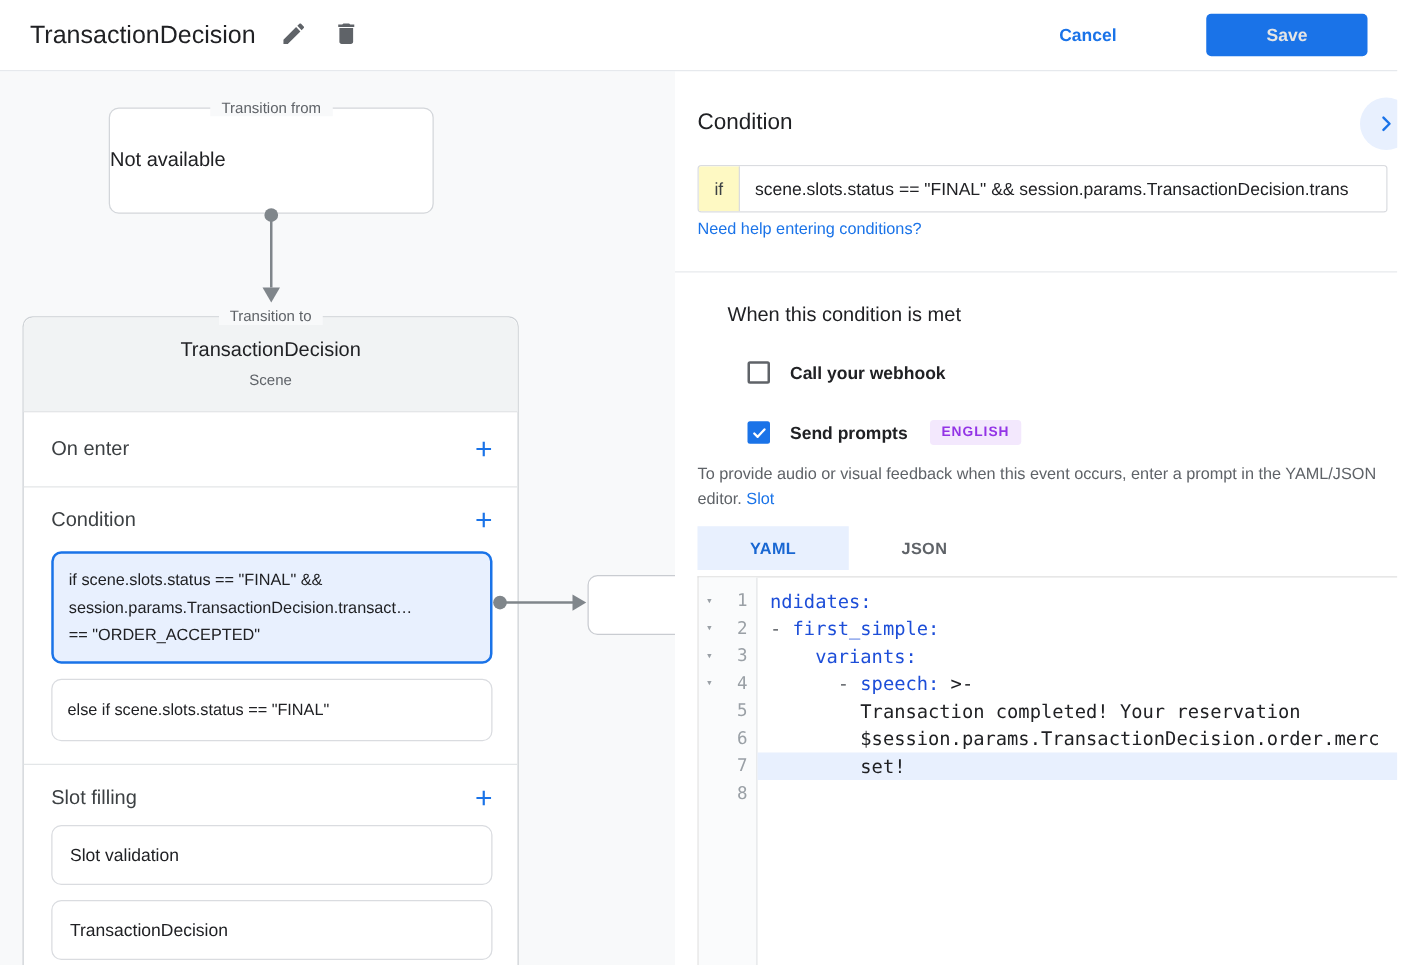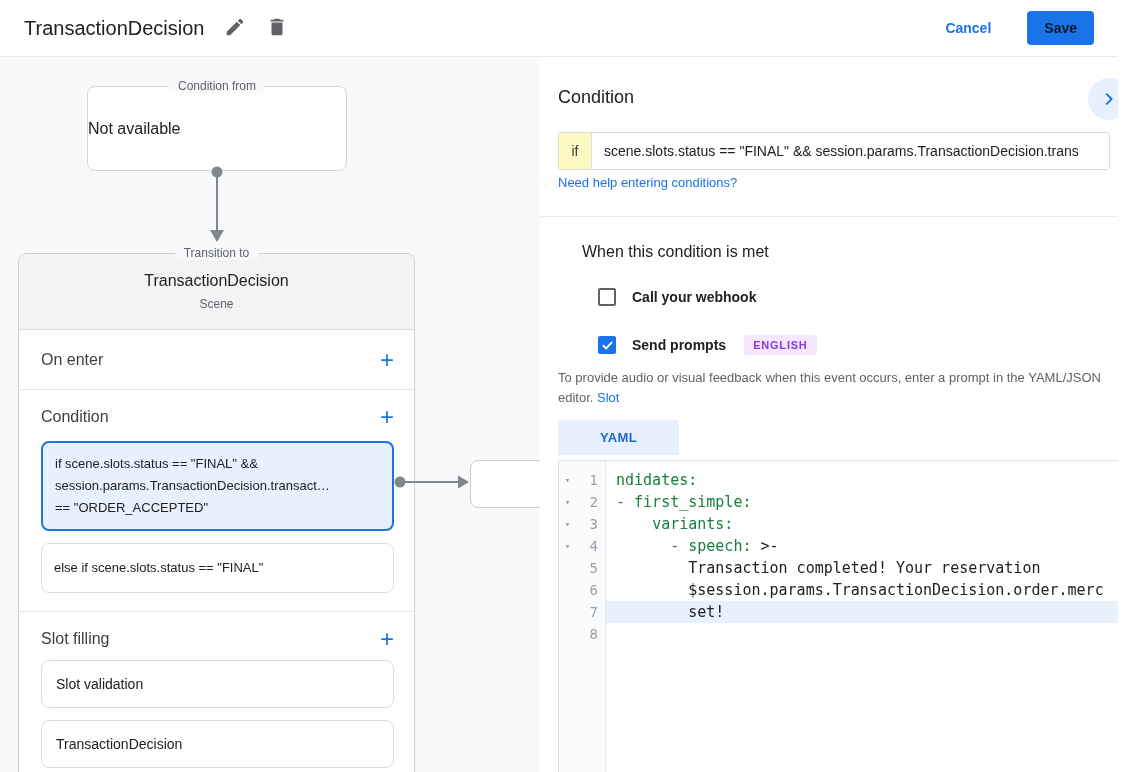--- a/index.html
+++ b/index.html
@@ -9,22 +9,22 @@
 
   
   .topbar { position:absolute; left:0; top:0; width:100%; height:57px; background:#fff;
     border-bottom:1px solid #e6e9ed; display:flex; align-items:center; padding:0 24px; z-index:30; }
   .topbar h1 { font-size:20px; font-weight:400; color:#202124; }
   .icon-btn { background:none; border:none; cursor:pointer; margin-left:20px; height:24px; }
   .icon-btn svg { fill:#5f6368; }
   .topbar .spacer { flex:1; }
   .cancel-btn { background:none; border:none; color:#1a73e8; font-size:14px; font-weight:700;
     font-family:inherit; margin-right:36px; cursor:pointer; }
-  .save-btn { background:#1a73e8; color:#0f172a; border:none; border-radius:4px; font-family:inherit;
-    font-size:14px; font-weight:700; padding:9px 17px; cursor:pointer; }
+  .save-btn { background:#1a73e8; color:#e5e5e5; border:none; border-radius:4px; font-family:inherit;
+    font-size:14px; font-weight:700; padding:9px 48px; cursor:pointer;margin-left:36px; }
 
   
   .flow-panel { position:absolute; left:0; top:57px; width:540px; bottom:0; background:#f8f9fa; overflow:hidden; }
   .legend { position:absolute; top:-8px; left:50%; transform:translateX(-50%); background:#f8f9fa;
     padding:0 9px; font-size:12px; color:#5f6368; white-space:nowrap; }
   .tf-box { position:absolute; left:87px; top:29px; width:260px; height:85px; background:#fff;
     border:1px solid #d3d6da; border-radius:8px; }
   .tf-value { margin-top:33px; font-size:16px; color:#202124; }
 
   .v-conn, .h-conn { position:absolute; }
@@ -94,21 +94,21 @@
   .editor { position:relative; margin-top:5px; margin-right:-8px; border-top:1px solid #e0e0e0;
     border-left:1px solid #e0e0e0; height:400px; font-family:"DejaVu Sans Mono", monospace;
     font-size:15px; padding-top:8px; }
   .gutter-bg { position:absolute; left:0; top:0; bottom:0; width:47px; background:#fafbfc;
     border-right:1px solid #e4e6e8; }
   .ed-line { position:relative; display:flex; height:22px; line-height:22px; }
   .fold-cell { width:17px; text-align:center; color:#9aa0a6; font-size:9px; flex:none; }
   .num-cell { width:30px; padding-right:8px; text-align:right; color:#9aa0a6; font-size:14px; flex:none; }
   .code-cell { flex:1; white-space:pre; padding-left:10px; color:#202124; }
   .code-cell.hl { background:#e8f0fe; }
-  .tk-key { color:#15803d; }
+  .tk-key { color:#1d4ed8; }
   .tk-meta { color:#5f6368; }
   .tk-plain { color:#202124; }
 </style>
 </head>
 <body>
 
 <div class="stage">
 
   <div class="topbar">
     <h1>TransactionDecision</h1>
@@ -123,21 +123,21 @@
       </svg>
     </button>
     <div class="spacer"></div>
     <button class="cancel-btn">Cancel</button>
     <button class="save-btn">Save</button>
   </div>
 
   <div class="flow-panel">
 
     <div class="tf-box">
-      <span class="legend">Condition from</span>
+      <span class="legend">Transition from</span>
       <div class="tf-value">Not available</div>
     </div>
 
     <svg class="v-conn" width="28" height="86" viewBox="0 0 28 86">
       <circle cx="14" cy="8" r="5.5" fill="#80868b"></circle>
       <rect x="13" y="8" width="2" height="58" fill="#80868b"></rect>
       <polygon points="7,66 21,66 14,78" fill="#80868b"></polygon>
     </svg>
 
     <div class="scene-card">
@@ -215,20 +215,21 @@
         </svg>
       </span>
       <span class="check-label">Send prompts</span>
       <span class="lang-badge">ENGLISH</span>
     </div>
 
     <p class="hint"><span>To provide audio or visual feedback when this event occurs, enter a prompt in the YAML/JSON editor. </span><a href="#">Slot</a></p>
 
     <div class="tabs">
       <div class="tab active">YAML</div>
+      <div class="tab">JSON</div>
     </div>
 
     <div class="editor">
       <div class="gutter-bg"></div>
       <div>
           <div class="ed-line">
             <span class="fold-cell">▾</span>
             <span class="num-cell">1</span>
             <span class="code-cell"><span class="tk-key">ndidates:</span></span>
           </div>

